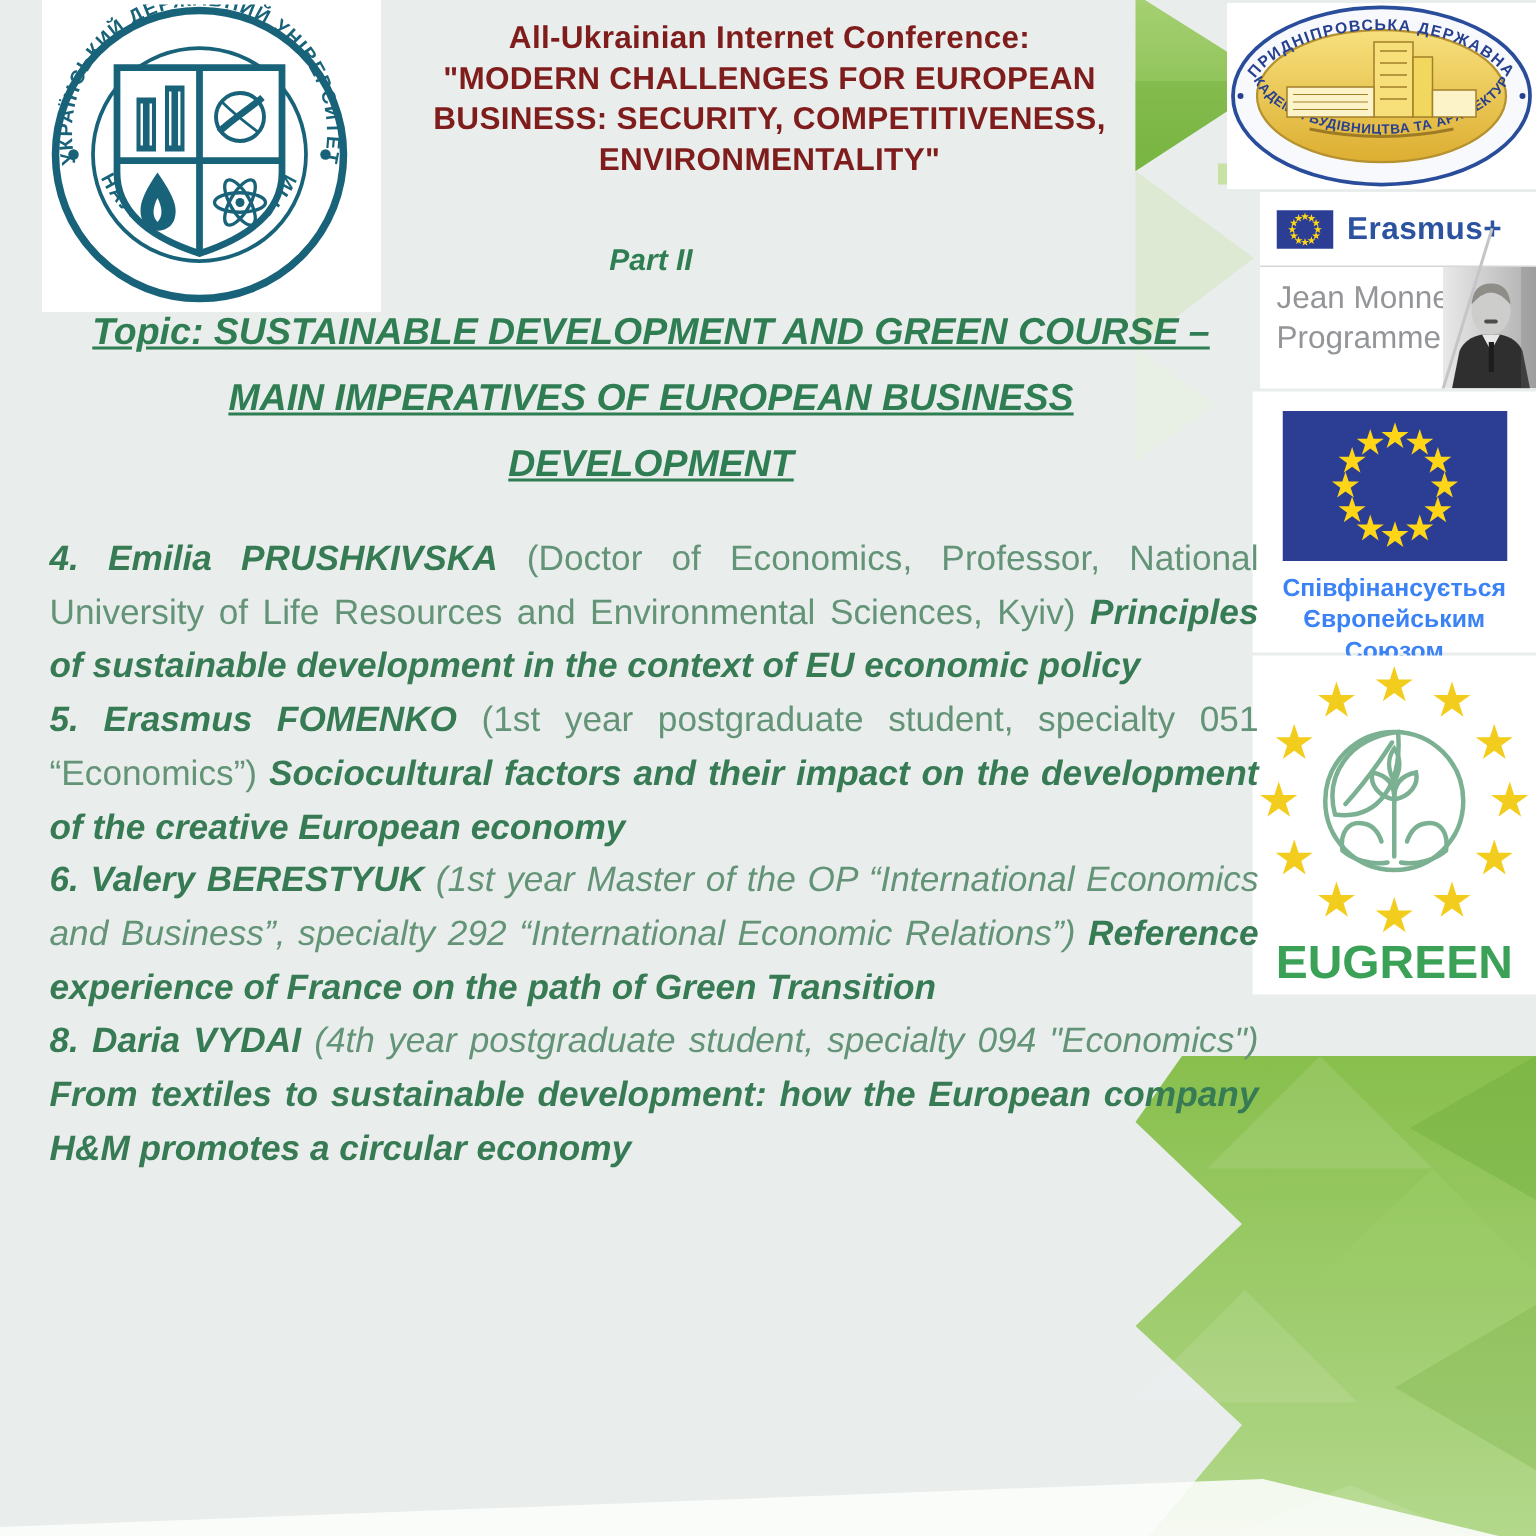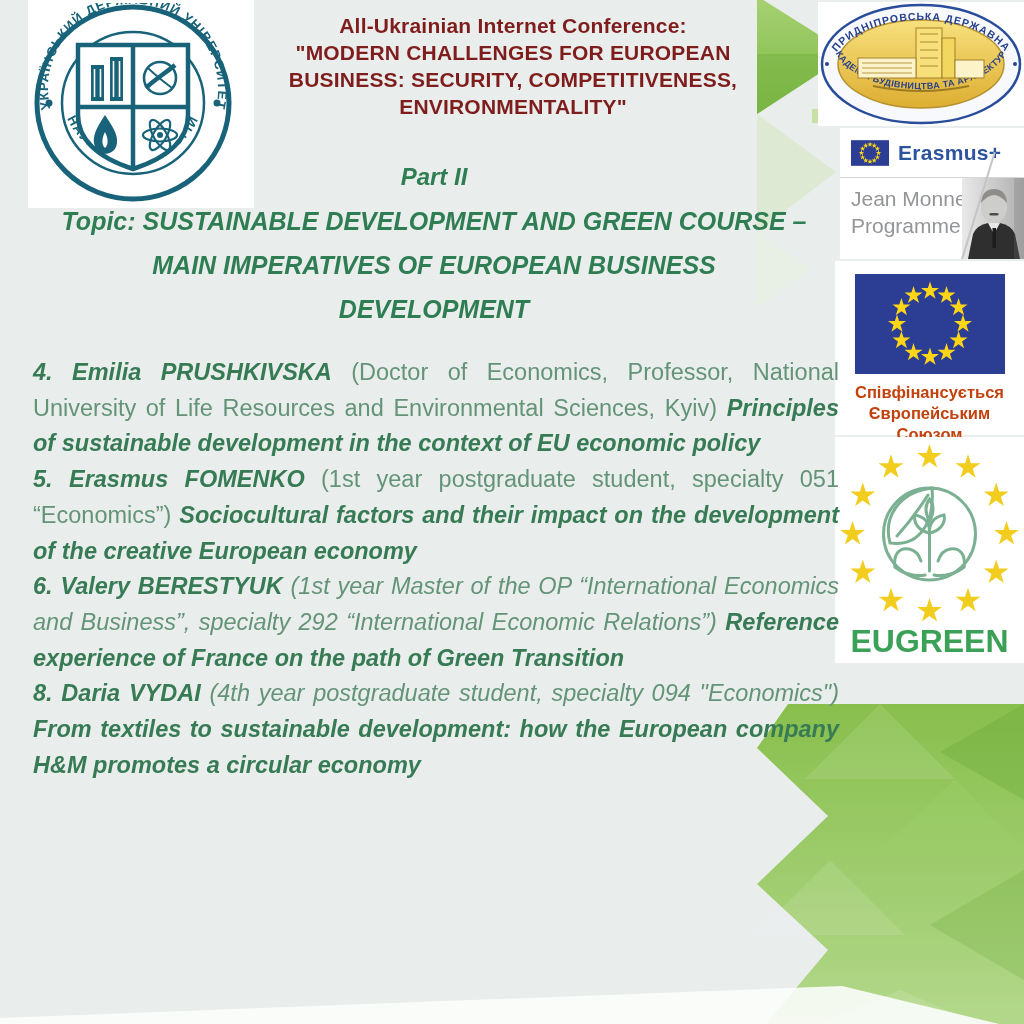--- a/index.html
+++ b/index.html
@@ -11,26 +11,26 @@
   
   #decor{position:absolute;left:0;top:0;z-index:0}
   
   .conf-title{
     position:absolute;left:253px;top:12px;width:520px;z-index:2;
     color:#7f1d1d;font-weight:700;font-size:21px;line-height:27px;
     text-align:center;white-space:pre-line;letter-spacing:.2px;
   }
   .part-label{
     position:absolute;left:20px;top:163px;width:828px;z-index:2;
-    color:#2f7d52;font-weight:700;font-style:italic;font-size:24px;text-align:center;
+    color:#2f7d52;font-weight:700;font-style:italic;font-size:20px;text-align:center;
   }
   .topic-label{
     position:absolute;left:14px;top:199px;width:840px;z-index:2;
     color:#2f7d52;font-weight:700;font-style:italic;font-size:25px;line-height:44px;
-    text-align:center;white-space:pre-line;
+    text-align:center;white-space:pre-line;text-decoration:underline;
   }
   
   .program{
     position:absolute;left:33px;top:355px;width:806px;z-index:2;
     font-size:23.5px;line-height:35.7px;color:#649478;
   }
   .program p.item{margin:0;text-align:justify;}
   .program .b{font-weight:700;font-style:italic;color:#377b55;}
   .program .affil{font-style:italic;font-weight:400;color:#649478;}
   .program .affil.up{font-style:normal;}
@@ -43,21 +43,21 @@
     border-bottom:1px solid #d6d6d6;}
   .erasmus-word{color:#2d53a0;font-size:21px;font-weight:600;letter-spacing:.3px;}
   .jm-row{position:relative;height:81px;}
   .jm-text{position:absolute;left:11px;top:7px;color:#939598;font-size:21px;
     line-height:27px;white-space:pre-line;}
   .jm-photo{position:absolute;right:0;top:0;}
   .jm-slash{position:absolute;right:56px;top:-30px;width:2px;height:190px;
     background:#c3c5c7;transform:rotate(17deg);}
   #euflag-card{left:835px;top:261px;width:189px;height:174px;text-align:center;}
   #euflag-card .flag-wrap{margin:13px auto 0 auto;width:150px;}
-  .eu-caption{margin-top:8px;color:#c2410c;font-weight:700;font-size:16.5px;
+  .eu-caption{margin-top:8px;color:#3b82f6;font-weight:700;font-size:16.5px;
     line-height:21px;white-space:pre-line;}
   #eugreen-card{left:835px;top:437px;width:216px;height:226px;}
 </style>
 </head>
 <body>
 
 <div id="canvas">
 
   <svg id="decor" width="1024" height="1024" viewBox="0 0 1024 1024">
     <defs>

